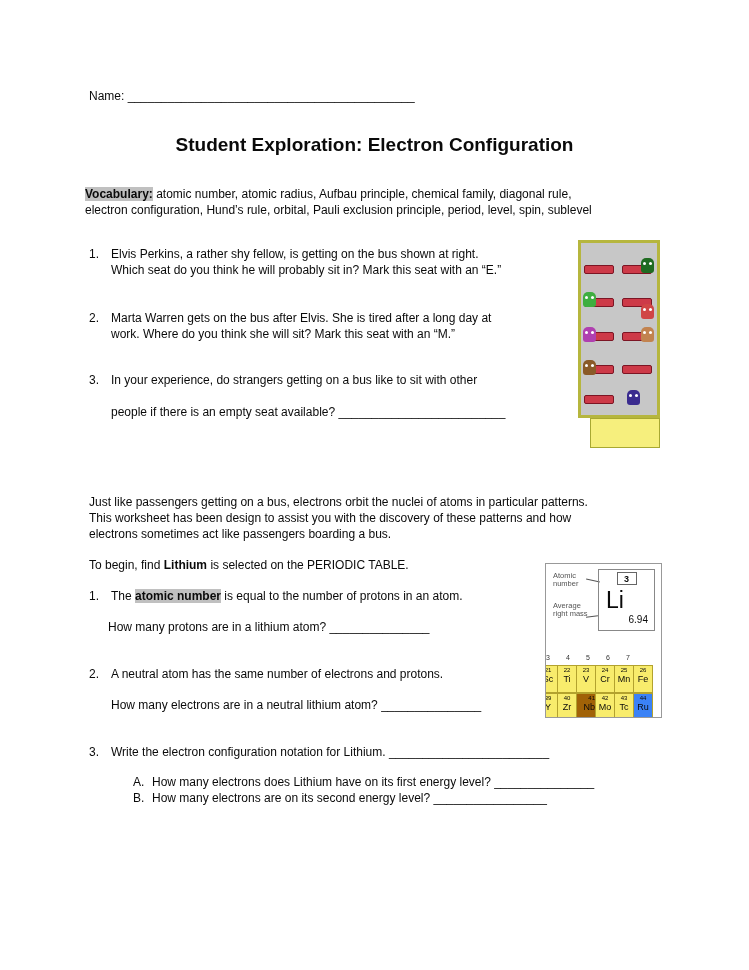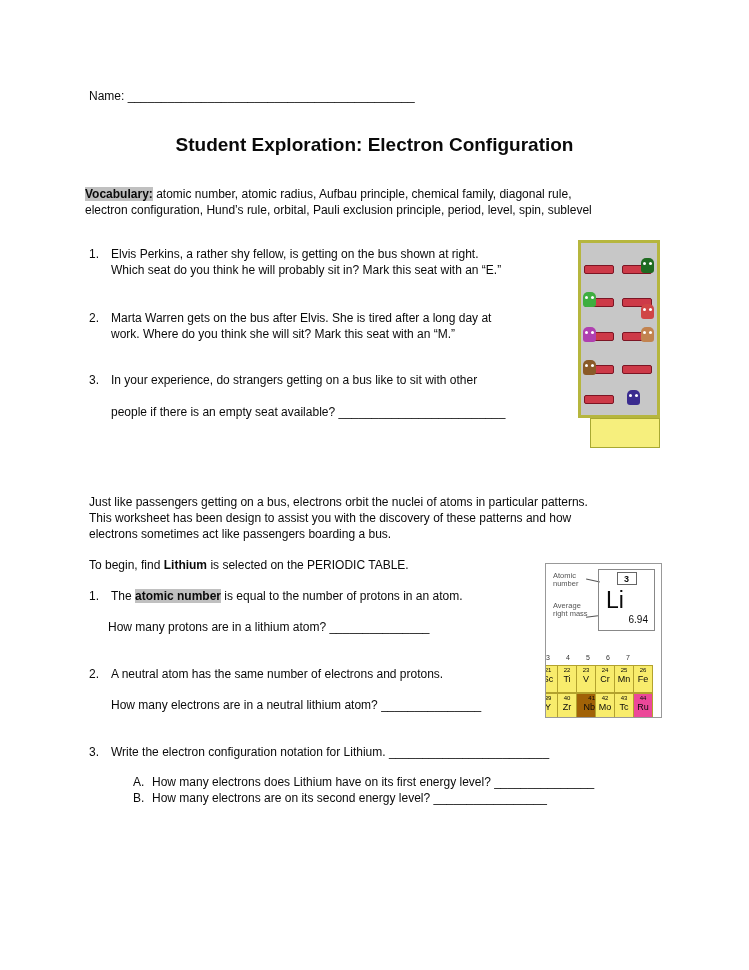--- a/index.html
+++ b/index.html
@@ -219,21 +219,21 @@
             <span class="psym">Nb</span>
           </div>
         <div class="pcell" style="background: rgb(248, 236, 108);">
             <span class="pz">42</span>
             <span class="psym">Mo</span>
           </div>
         <div class="pcell" style="background: rgb(248, 236, 108);">
             <span class="pz">43</span>
             <span class="psym">Tc</span>
           </div>
-        <div class="pcell" style="background: #ec4899;">
+        <div class="pcell" style="background: #3b82f6;">
             <span class="pz">44</span>
             <span class="psym">Ru</span>
           </div>
       </div>
     </div>
   </div>
 
   <div id="lq1" class="qblock">
     <span class="qnum">1.</span>
     <div class="qtext line"><span>The </span><span class="hl">atomic number</span><span> is equal to the number of protons in an atom.</span></div>

